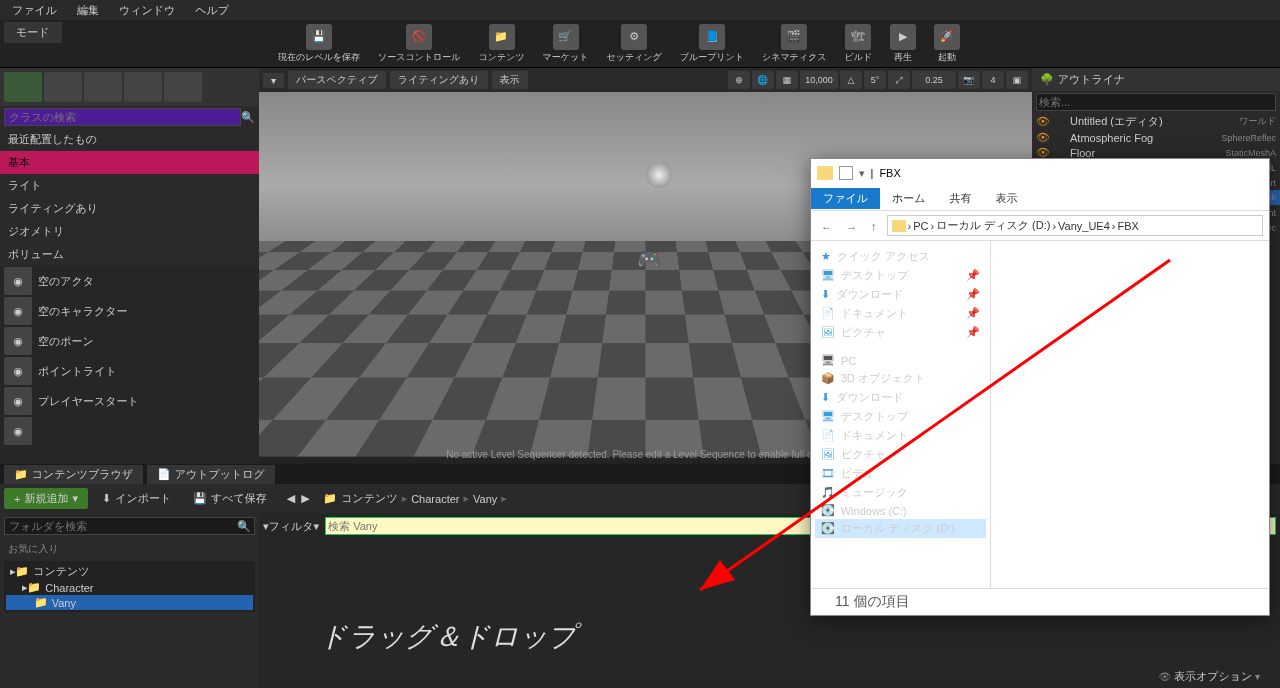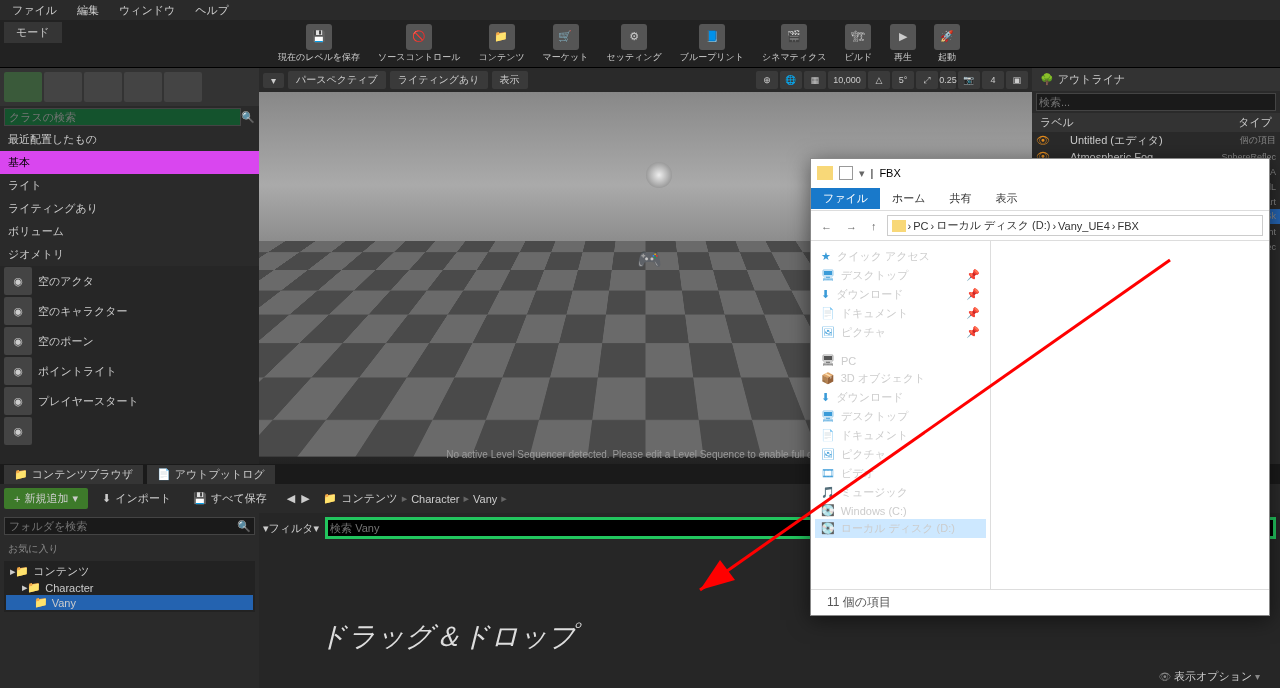--- a/index.html
+++ b/index.html
@@ -11,24 +11,24 @@
 .toolbar{display:flex;gap:2px;margin-left:270px}
 .tool-btn{display:flex;flex-direction:column;align-items:center;padding:2px 8px;cursor:pointer;text-align:center}
 .tool-btn .ico{width:26px;height:26px;background:#555;border-radius:3px;margin-bottom:1px;display:flex;align-items:center;justify-content:center}
 .tool-btn span{font-size:9px;white-space:nowrap}
 .main{display:flex;height:396px}
 .left-panel{width:259px;background:#2a2a2a;display:flex;flex-direction:column}
 .mode-icons{display:flex;gap:2px;padding:4px;background:#333}
 .mode-icons .mi{width:38px;height:30px;background:#444;border-radius:2px}
 .mode-icons .mi.active{background:#3a5a3a}
 .search-row{display:flex;padding:2px 4px;align-items:center}
-.search-row input{flex:1;background:#14532d;border:1px solid #444;padding:2px 4px;color:#ccc}
+.search-row input{flex:1;background:#4c1d95;border:1px solid #444;padding:2px 4px;color:#ccc}
 .cat-list{display:flex;flex-direction:column}
 .cat-item{padding:4px 8px;cursor:pointer}
-.cat-item.sel{background:#d946ef;color:#000}
+.cat-item.sel{background:#be185d;color:#000}
 .actor-list{flex:1;overflow:auto;background:#262626}
 .actor-item{display:flex;align-items:center;padding:1px 4px;gap:6px;cursor:pointer}
 .actor-item .thumb{width:28px;height:28px;background:#444;border-radius:2px;display:flex;align-items:center;justify-content:center}
 .viewport{flex:1;background:#333;position:relative;display:flex;flex-direction:column}
 .vp-tools{height:24px;background:#2a2a2a;display:flex;align-items:center;padding:0 4px;gap:4px}
 .vp-btn{background:#3a3a3a;padding:2px 8px;border-radius:2px;font-size:10px;cursor:pointer}
 .vp-right{margin-left:auto;display:flex;gap:2px}
 .vp-right .vb{width:22px;height:18px;background:#3a3a3a;border-radius:2px;font-size:9px;display:flex;align-items:center;justify-content:center}
 .vp-canvas{flex:1;background:linear-gradient(#888 0%,#aaa 25%,#666 60%,#222 100%);position:relative;overflow:hidden}
 .floor{position:absolute;bottom:0;left:0;right:0;height:60%;background:repeating-conic-gradient(#6a6a6a 0 25%,#4a4a4a 0 50%) 50% / 60px 60px;transform:perspective(400px) rotateX(60deg);transform-origin:top}
@@ -57,21 +57,21 @@
 .cb-body{flex:1;display:flex}
 .cb-left{width:259px;background:#2a2a2a;display:flex;flex-direction:column}
 .cb-search{padding:4px}
 .cb-search input{width:100%;background:#1a1a1a;border:1px solid #444;padding:2px 18px 2px 4px;color:#ccc}
 .cb-fav{padding:3px 8px;font-size:10px;color:#888}
 .cb-tree{background:#222;margin:2px 4px;padding:2px}
 .cb-tree .tn{padding:1px 4px;font-size:10px;cursor:pointer;display:flex;align-items:center;gap:4px}
 .cb-tree .tn.sel{background:#2463b0}
 .cb-main{flex:1;background:#262626;position:relative}
 .cb-filter{display:flex;padding:4px;gap:6px;align-items:center}
-.cb-filter input{flex:1;background:#000000;border:3px solid #22c55e;padding:2px;color:#888}
+.cb-filter input{flex:1;background:#fef9c3;border:1px solid #22c55e;padding:2px;color:#888}
 .drag-text{position:absolute;top:105px;left:60px;font-size:28px;color:#ddd;font-family:serif;font-style:italic}
 .cb-footer{position:absolute;bottom:4px;right:20px;font-size:10px;color:#888}
 .explorer{position:absolute;top:158px;left:810px;width:460px;height:458px;background:#fff;border:1px solid #888;box-shadow:0 4px 20px rgba(0,0,0,0.5);color:#000;display:flex;flex-direction:column}
 .exp-title{height:28px;display:flex;align-items:center;padding:0 6px;gap:6px}
 .exp-title .fld{width:16px;height:14px;background:#f8d878}
 .exp-title span{color:#000}
 .exp-ribbon{height:24px;display:flex;align-items:center;border-bottom:1px solid #ddd}
 .exp-ribbon .rt{padding:3px 12px;font-size:11px;color:#333}
 .exp-ribbon .rt.active{background:#1979ca;color:#fff}
 .exp-addr{height:30px;display:flex;align-items:center;padding:0 6px;gap:6px;border-bottom:1px solid #ddd}
@@ -83,21 +83,21 @@
 .exp-nav{width:180px;border-right:1px solid #ddd;padding:6px 4px;overflow:auto}
 .exp-nav .ni{padding:2px 6px;font-size:11px;color:#333;display:flex;align-items:center;gap:6px;cursor:pointer}
 .exp-nav .ni.sel{background:#cde8ff}
 .exp-nav .sep{height:10px}
 .exp-files{flex:1;display:flex;flex-direction:column}
 .exp-cols{display:flex;padding:4px 8px;border-bottom:1px solid #eee;font-size:10px;color:#555}
 .exp-cols span:first-child{flex:1}
 .exp-file{display:flex;padding:3px 8px;font-size:11px;color:#333;align-items:center;gap:6px}
 .exp-file .fi{width:14px;height:14px;background:#5ab;border-radius:2px}
 .exp-file .fn{flex:1}
-.exp-status{border-top:1px solid #ddd;padding:4px 16px;font-size:12px;color:#555}
+.exp-status{border-top:1px solid #ddd;padding:4px 24px;font-size:14px;color:#555}
 .redline{position:absolute;background:red;height:2px}
 .arrow{position:absolute;pointer-events:none}
 svg{display:block}
 </style>
 </head>
 <body>
 
 <div class="menubar">
   <span>ファイル</span>
   <span>編集</span>
@@ -165,22 +165,22 @@
     </div>
     <div class="search-row">
         <input placeholder="クラスの検索" style="">
         <span>🔍</span>
       </div>
     <div class="cat-list">
       <div class="cat-item">最近配置したもの</div>
       <div class="cat-item sel">基本</div>
       <div class="cat-item">ライト</div>
       <div class="cat-item">ライティングあり</div>
+      <div class="cat-item">ジオメトリ</div>
       <div class="cat-item">ボリューム</div>
-      <div class="cat-item">ジオメトリ</div>
     </div>
     <div class="actor-list" id="actor-list">
         <div class="actor-item">
           <div class="thumb">◉</div>
           <span>空のアクタ</span>
         </div>
         <div class="actor-item">
           <div class="thumb">◉</div>
           <span>空のキャラクター</span>
         </div>
@@ -209,49 +209,45 @@
       <span class="vp-btn">ライティングあり</span>
       <span class="vp-btn">表示</span>
       <div class="vp-right">
         <div class="vb">⊕</div>
         <div class="vb">🌐</div>
         <div class="vb">▦</div>
         <div class="vb" style="width:38px">10,000</div>
         <div class="vb">△</div>
         <div class="vb">5°</div>
         <div class="vb">⤢</div>
-        <div class="vb" style="width:16px">0.25</div>
+        <div class="vb" style="width:44px">0.25</div>
         <div class="vb">📷</div>
         <div class="vb">4</div>
         <div class="vb">▣</div>
       </div>
     </div>
     <div class="vp-canvas">
       <div class="floor"></div>
       <div style="position:absolute;top:70px;left:50%;width:26px;height:26px;background:radial-gradient(#eee,#777);border-radius:50%"></div>
       <div style="position:absolute;top:155px;left:49%;font-size:20px">🎮</div>
       <div class="vp-status">No active Level Sequencer detected. Please edit a Level Sequence to enable full controls.</div>
     </div>
   </div>
 
   <div class="right-panel">
     <div class="out-head">
         <span>🌳</span>
         <span>アウトライナ</span>
       </div>
     <div class="out-search"><input placeholder="検索..." style=""></div>
-    <div class="out-cols">
-        <span>ラベル</span>
-        <span>タイプ</span>
-      </div>
     <div class="out-tree" id="out-tree">
         <div class="out-row">
           <span class="eye">👁</span>
           <span class="lbl">Untitled (エディタ)</span>
-          <span class="typ">個の項目</span>
+          <span class="typ">ワールド</span>
         </div>
         <div class="out-row">
           <span class="eye">👁</span>
           <span class="lbl">Atmospheric Fog</span>
           <span class="typ">SphereReflec</span>
         </div>
         <div class="out-row">
           <span class="eye">👁</span>
           <span class="lbl">Floor</span>
           <span class="typ">StaticMeshA</span>

